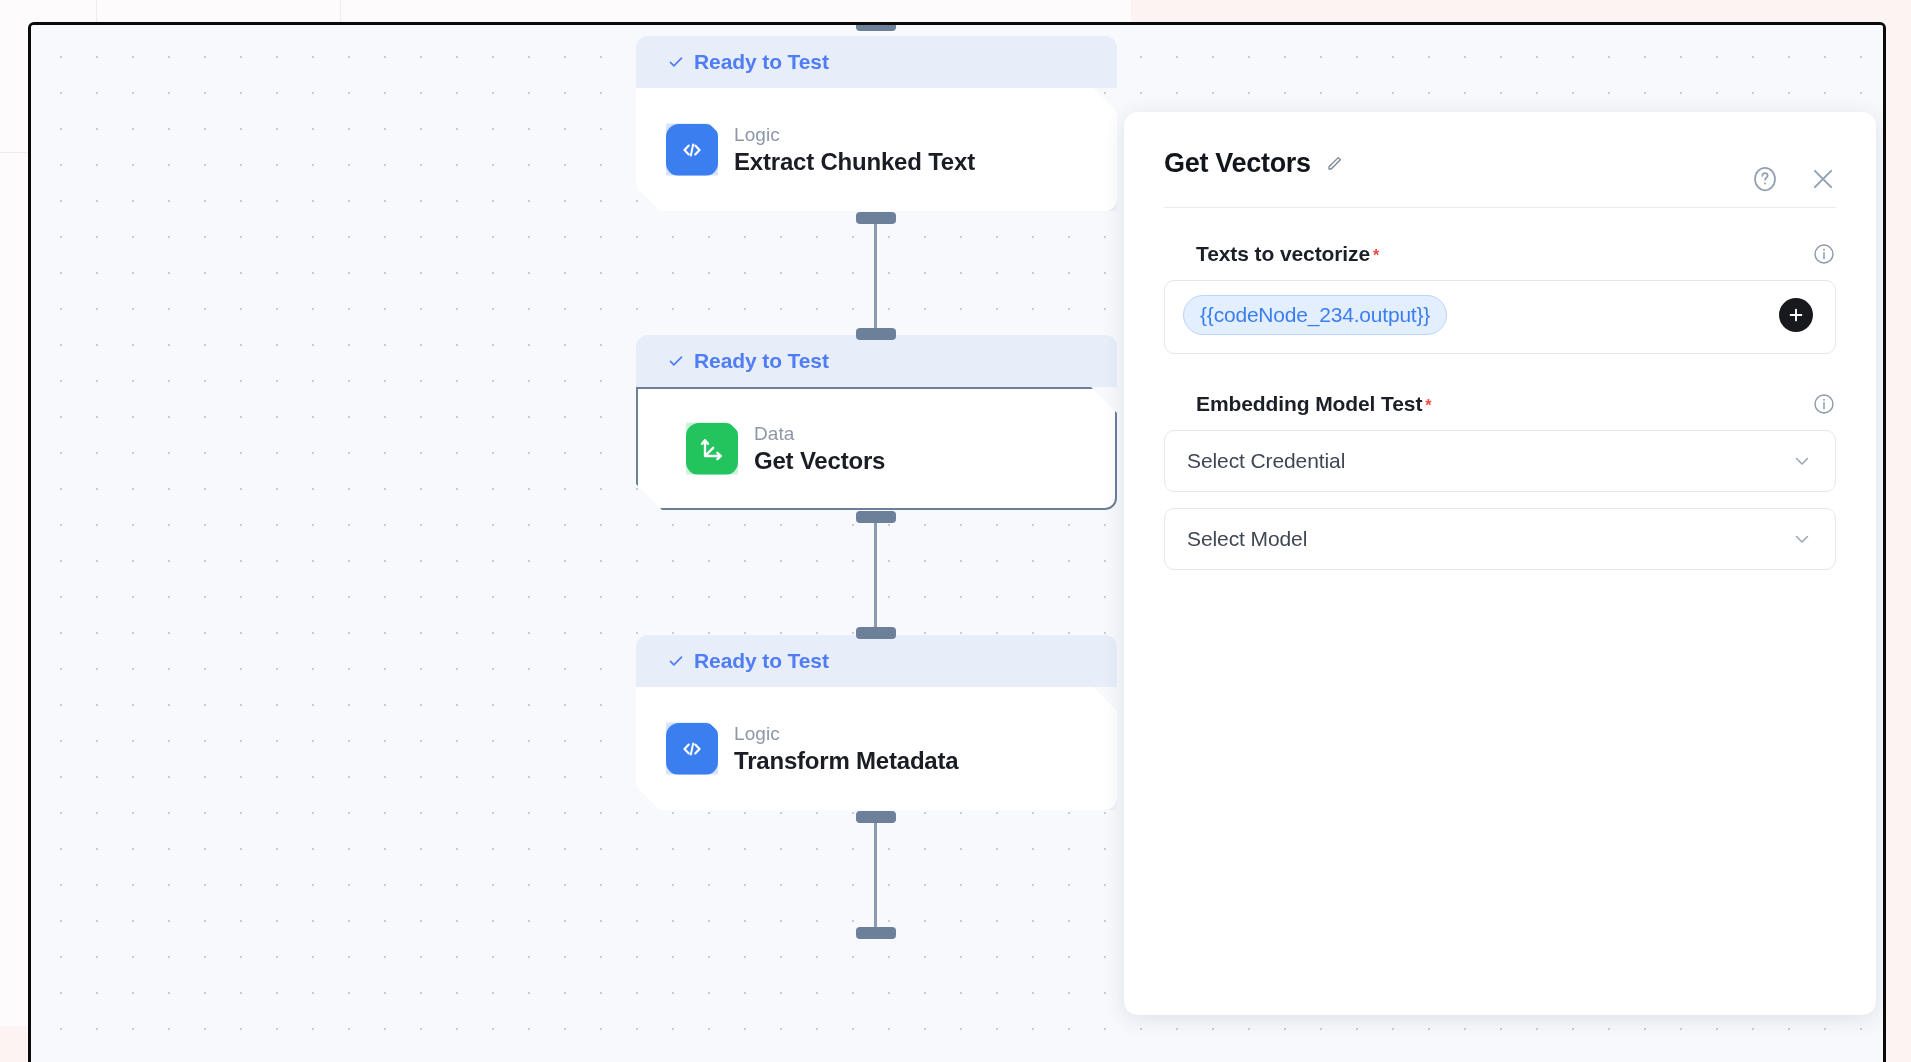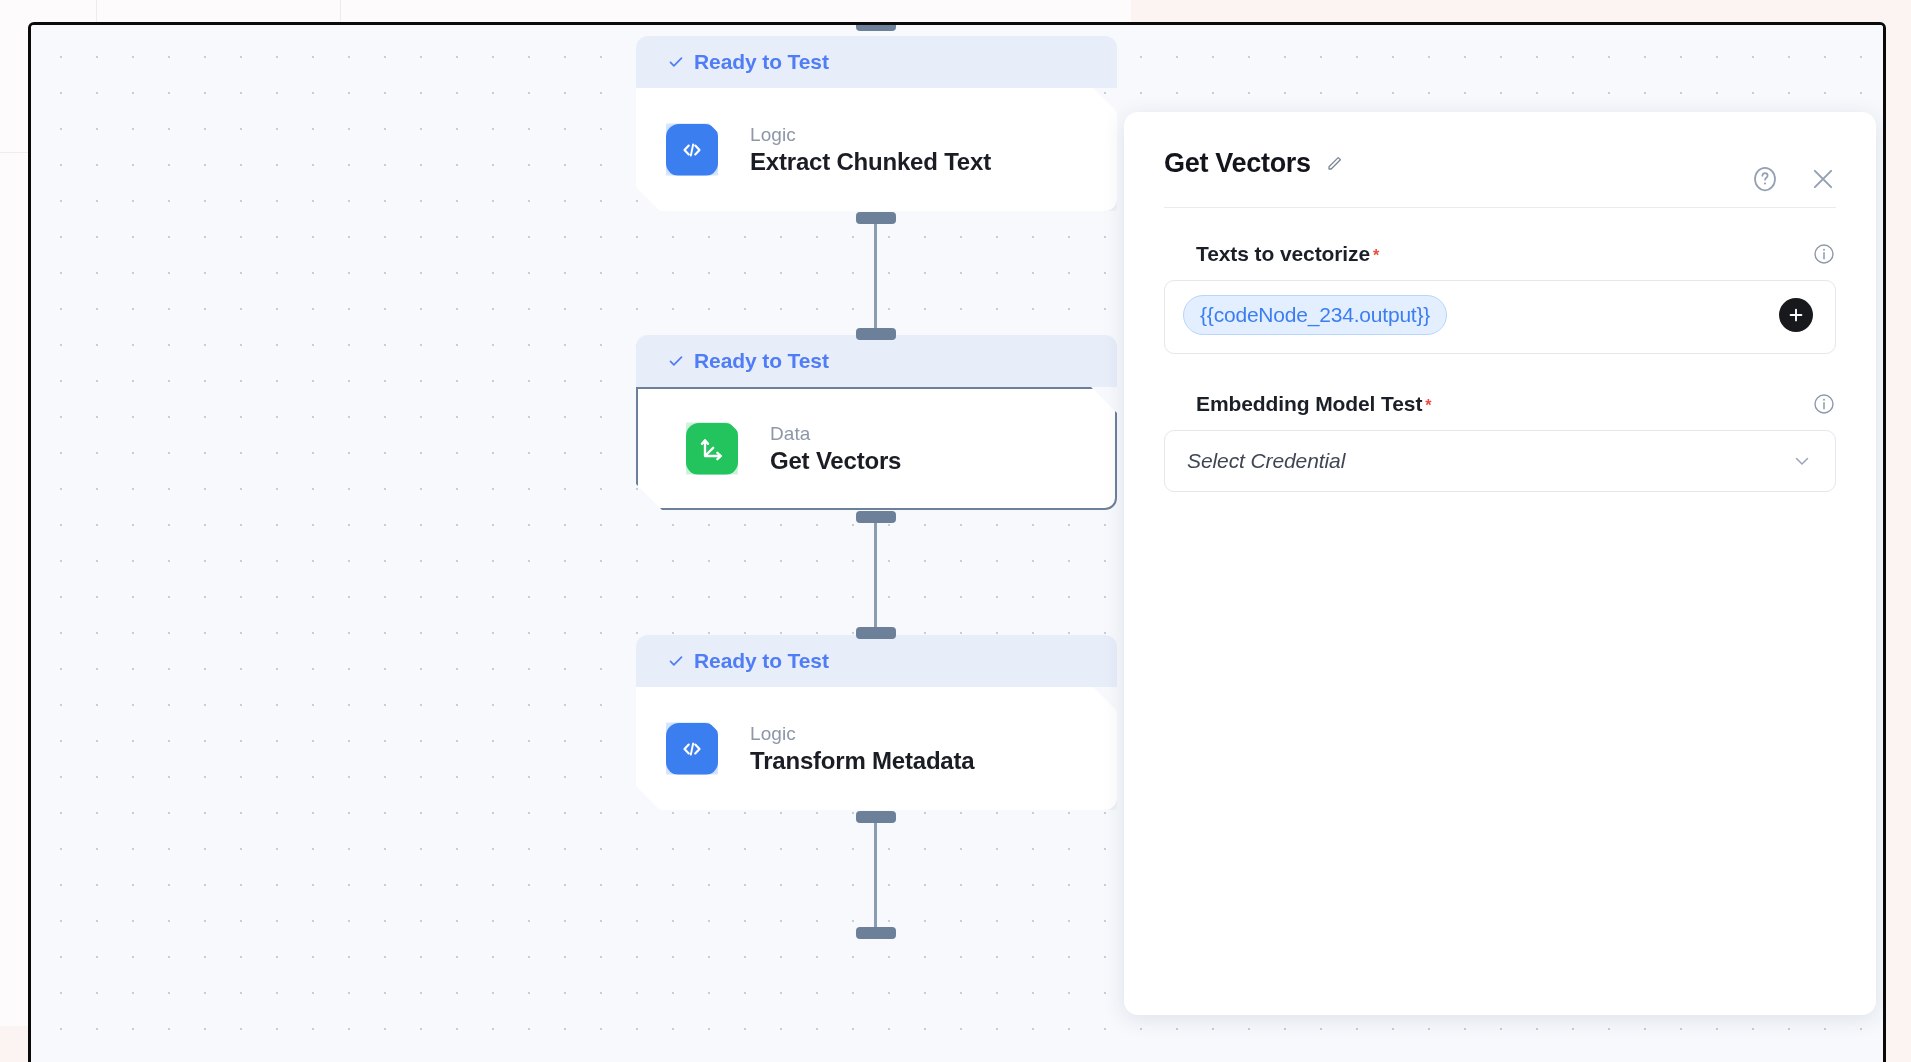--- a/index.html
+++ b/index.html
@@ -88,21 +88,21 @@
     letter-spacing: -0.1px;
   }
   .node-body {
     position: relative;
     height: 123px;
     background: #ffffff;
     border-radius: 0 0 12px 12px;
     display: flex;
     align-items: center;
     padding-left: 30px;
-    gap: 32px;
+    gap: 16px;
     box-shadow: 0 2px 7px rgba(40,60,110,0.10);
   }
   
   .node-body.chamfer {
     clip-path: polygon(
       0 0, calc(100% - 24px) 0, 100% 24px,
       100% 100%, 24px 100%, 0 calc(100% - 24px)
     );
   }
   .node.selected .node-body {
@@ -284,21 +284,20 @@
     border: 1px solid #e4e7ec;
     border-radius: 10px;
     height: 62px;
     display: flex;
     align-items: center;
     justify-content: space-between;
     padding: 0 22px 0 22px;
     background: #fff;
     cursor: pointer;
     margin-bottom: 16px;
-    font-style: italic;
   }
   .select-value {
     font-size: 21px;
     color: #3f4654;
     letter-spacing: -0.1px;
   }
   .chevron { display: block; color: #9aa5b5; }
 </style>
 </head>
 <body>
@@ -457,18 +456,24 @@
           </svg>
         </div>
 
         <div class="select-box">
           <span class="select-value">Select Credential</span>
           <svg class="chevron" width="22" height="22" viewBox="0 0 22 22" fill="none">
             <path d="M5.5 8.5L11 14l5.5-5.5" stroke="currentColor" stroke-width="1.5" stroke-linecap="round" stroke-linejoin="round"></path>
           </svg>
         </div>
 
+        <div class="select-box">
+          <span class="select-value">Select Model</span>
+          <svg class="chevron" width="22" height="22" viewBox="0 0 22 22" fill="none">
+            <path d="M5.5 8.5L11 14l5.5-5.5" stroke="currentColor" stroke-width="1.5" stroke-linecap="round" stroke-linejoin="round"></path>
+          </svg>
+        </div>
       </div>
 
     </div>
   </div>
 
 </div>
 
 </body></html>

